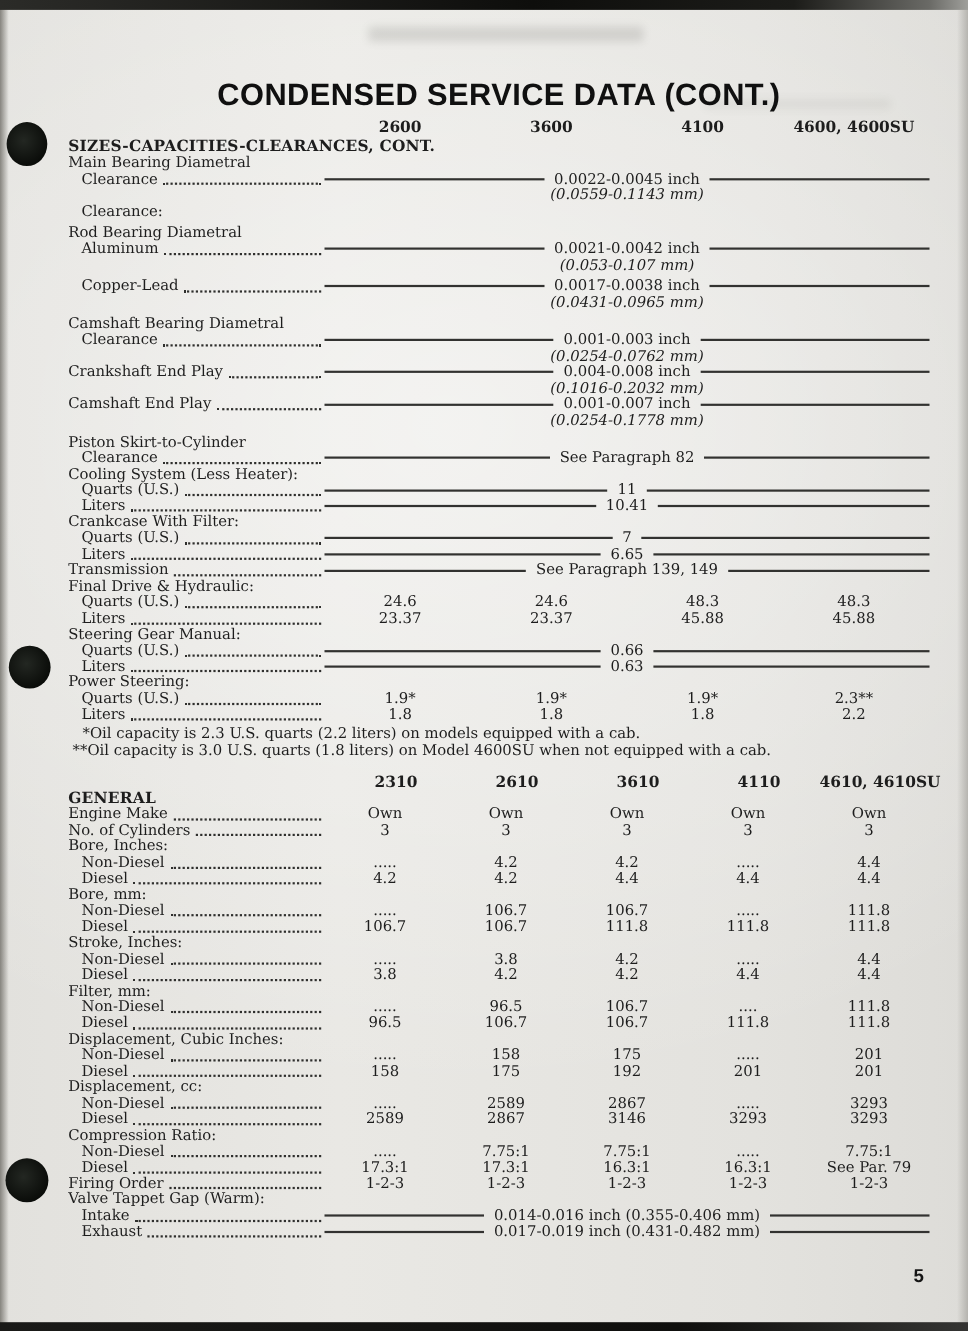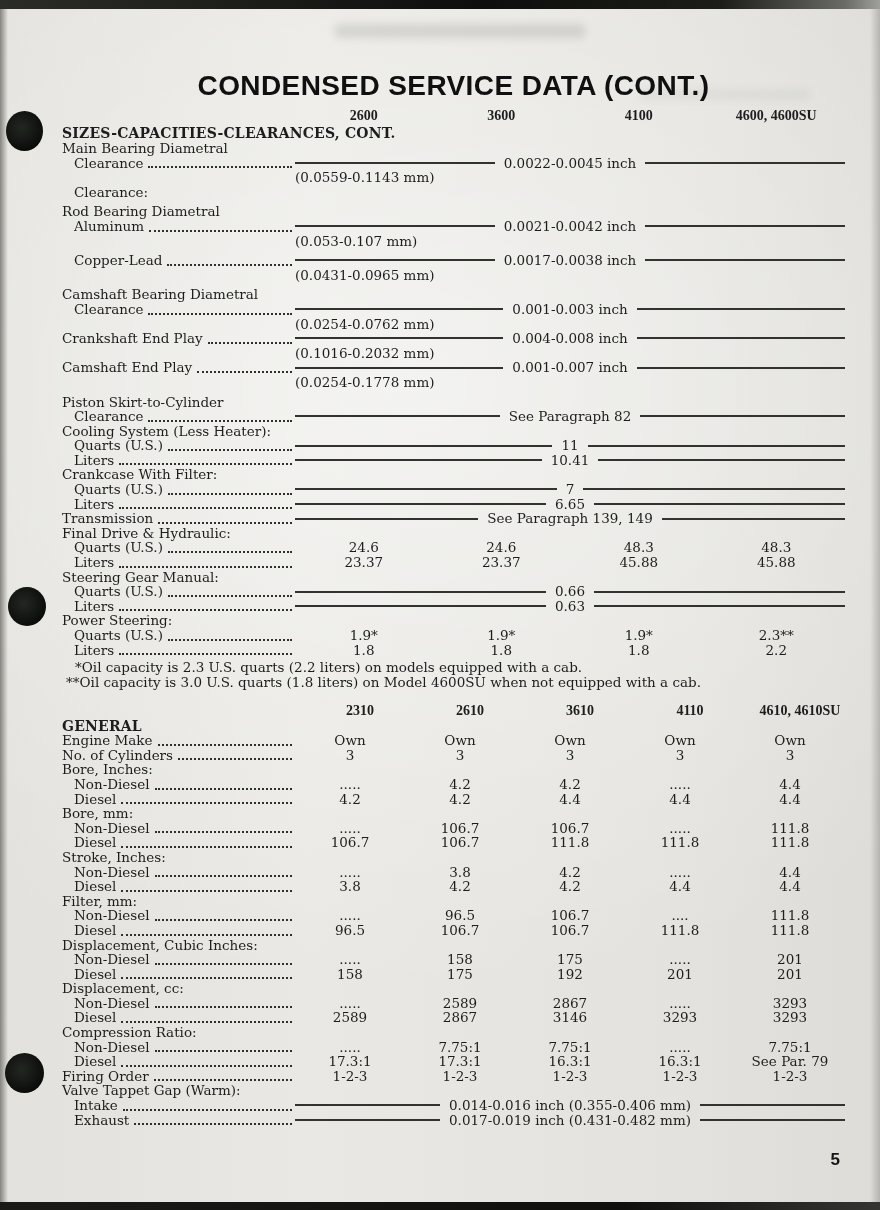--- a/index.html
+++ b/index.html
@@ -21,38 +21,38 @@
   #hole2{left:8px;top:587px;width:38px;height:39px;}
   #hole3{left:5px;top:1053px;width:39px;height:40px;}
   .ghost{position:absolute;filter:blur(4px);background:#55554f;border-radius:3px;}
   #ghost1{left:335px;top:24px;width:250px;height:14px;opacity:.16;}
   #ghost2{left:640px;top:90px;width:170px;height:9px;opacity:.08;}
   .content{position:absolute;left:62px;top:70px;width:783px;}
   .title{text-align:center;font-family:"Liberation Sans","DejaVu Sans",sans-serif;
     font-weight:700;font-size:28px;letter-spacing:.4px;color:#101010;}
   .hdr-row{display:flex;margin-top:6px;}
   .hdr-label{width:233px;flex:none;}
-  .hdr-cols{display:flex;width:550px;font-family:Liberation Serif, serif;}
+  .hdr-cols{display:flex;width:550px;}
   .colh{font-weight:700;font-size:14px;text-align:center;white-space:nowrap;}
   .t1w{width:137.5px;}
   .t2w{width:110px;}
   .sec-heading{font-weight:700;font-size:14px;letter-spacing:.2px;margin-top:2px;line-height:15px;}
   .general-heading{font-weight:700;font-size:14px;letter-spacing:.2px;line-height:14.6px;}
   .row{display:flex;align-items:flex-start;}
   .row.gap{margin-top:5px;}
   .lab{width:233px;flex:none;display:flex;align-items:flex-end;box-sizing:border-box;
     font-size:13.5px;line-height:14.6px;}
   .lab.ind1{padding-left:12px;}
   .lt{white-space:nowrap;}
   .leader{flex:1;border-bottom:2px dotted #2f2f2d;margin:0 3px 2px 5px;min-width:8px;}
   .vals{width:550px;flex:none;font-size:13.5px;line-height:14.6px;}
   .vline{display:flex;align-items:center;}
   .rule{flex:1;height:2px;background:#323230;}
   .vtext{padding:0 9px;white-space:nowrap;}
-  .v2{text-align:left;}
+  .v2{text-align:center;font-style:italic;}
   .colsrow{display:flex;}
   .cell{text-align:center;white-space:nowrap;}
   .footnotes{margin-top:3px;font-size:13.5px;line-height:15.2px;}
   .fn1{padding-left:13px;}
   .fn2{padding-left:4px;}
   .t2{margin-top:12px;}
   .pageno{position:absolute;right:40px;bottom:40px;
     font-family:"Liberation Sans","DejaVu Sans",sans-serif;font-weight:700;font-size:17px;color:#151515;}
 </style>
 </head>

